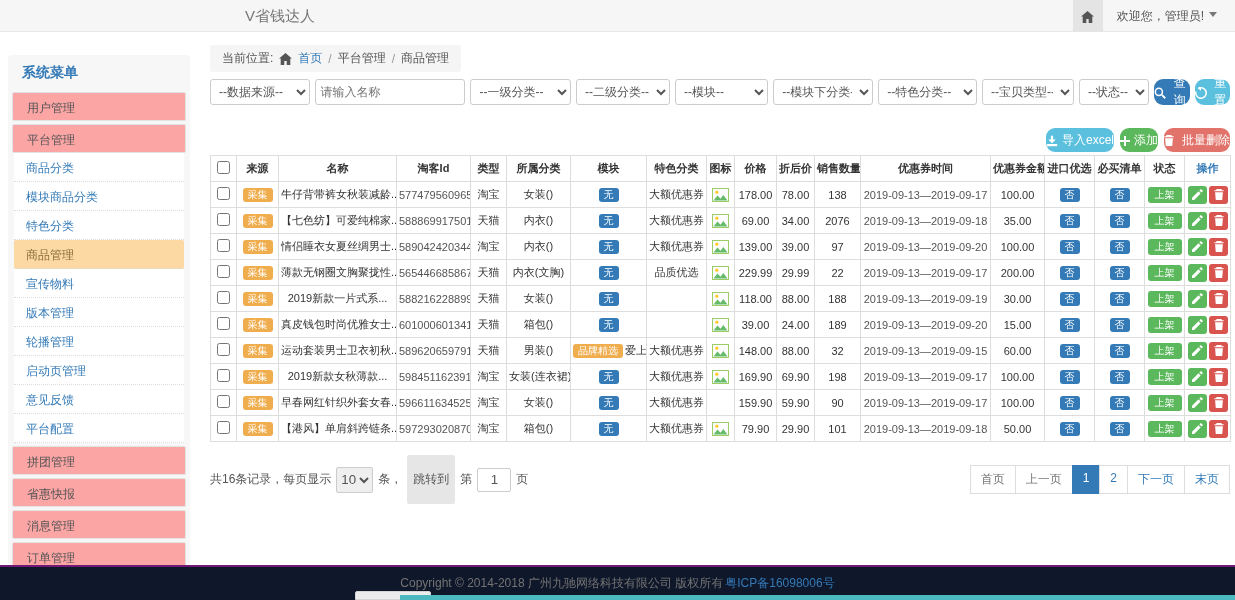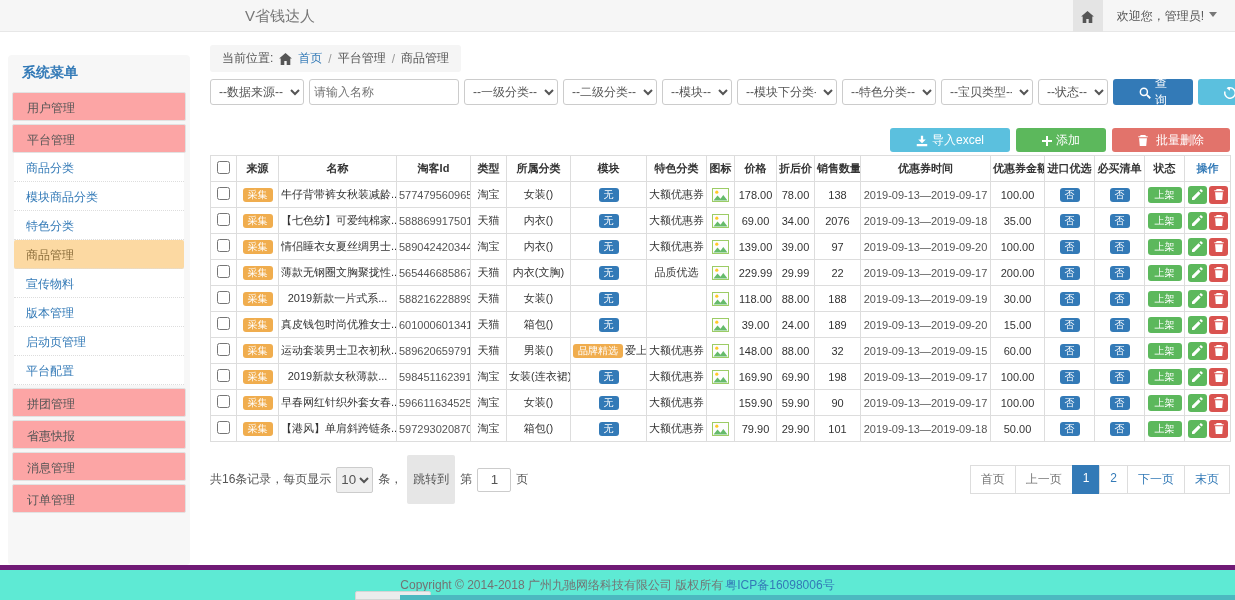--- a/index.html
+++ b/index.html
@@ -31,22 +31,22 @@
   .breadcrumb { position:absolute; left:210px; top:45px; background:#f5f5f5; border-radius:3px;
     padding:5px 12px; color:#555; display:flex; align-items:center; gap:6px; }
   .breadcrumb .home-link { color:#337ab7; cursor:pointer; }
   .breadcrumb .sep { color:#999; }
 
   
   .filters { position:absolute; left:210px; top:79px; width:1020px; display:flex; gap:5px; align-items:center; }
   .filters select, .filters input { height:26px; border:1px solid #ccc; border-radius:3px;
     color:#555; font-size:12px; background:#fff; padding:0 4px; font-family:inherit; }
   .fslot { display:contents; }
-  .btn { border:none; border-radius:3px; color:#fff; font-size:12px; height:26px;
-    padding:0 26px; cursor:pointer; display:inline-flex; align-items:center; gap:4px; font-family:inherit; }
+  .btn { border:none; border-radius:9px; color:#fff; font-size:12px; height:26px;
+    padding:0 0; cursor:pointer; display:inline-flex; align-items:center; gap:4px; font-family:inherit; }
   .btn-primary { background:#337ab7; }
   .btn-info { background:#5bc0de; }
   .btn-success { background:#5cb85c; }
   .btn-danger { background:#e2736b;gap:8px; }
 
   
   .toolbar { position:absolute; left:210px; top:128px; width:1020px; display:flex;
     justify-content:flex-end; gap:6px; }
   .toolbar .btn { height:24px; }
 
@@ -77,22 +77,22 @@
   .jump-label { background:#e6e6e6; padding:16px 6px; border-radius:2px; cursor:pointer; }
   .page-input { width:34px; height:24px; border:1px solid #ccc; border-radius:2px; text-align:center;
     color:#555; font-family:inherit; }
   .pages { display:flex; }
   .page-btn { border:1px solid #ddd; background:#fff; color:#337ab7; padding:5px 10px;
     margin-left:-1px; cursor:pointer; }
   .page-btn.muted { color:#777; }
   .page-btn.active { background:#337ab7; border-color:#337ab7; color:#fff; }
 
   
-  .footer { position:absolute; left:0; top:565px; width:1235px; height:35px; background:#5eead4;
-    border-top:5px solid #701a75; display:flex; align-items:center; justify-content:center; color:#737373; }
+  .footer { position:absolute; left:0; top:565px; width:1235px; height:35px; background:#0f172a;
+    border-top:2px solid #701a75; display:flex; align-items:center; justify-content:center; color:#737373; }
   .footer .icp { color:#337ab7; cursor:pointer; margin-left:2px; }
   .link-preview { position:absolute; left:355px; top:591px; width:76px; height:9px;
     background:#ececec; border:1px solid #d5d5d5; border-radius:2px 2px 0 0; }
   .bottom-strip { position:absolute; left:400px; top:595px; width:835px; height:5px; background:#4cb9c0; }
 </style>
 </head>
 <body>
 
 <div class="topbar">
   <div class="brand">V省钱达人</div>
@@ -115,21 +115,23 @@
   <div class="side-title">系统菜单</div>
   <div id="sidebar-menu">
       <div class="side-group">用户管理</div>
       <div class="side-group">平台管理</div>
       <div class="side-sub">商品分类</div>
       <div class="side-sub">模块商品分类</div>
       <div class="side-sub">特色分类</div>
       <div class="side-sub active">商品管理</div>
       <div class="side-sub">宣传物料</div>
       <div class="side-sub">版本管理</div>
+      <div class="side-sub">轮播管理</div>
       <div class="side-sub">启动页管理</div>
+      <div class="side-sub">意见反馈</div>
       <div class="side-sub">平台配置</div>
       <div class="side-group">拼团管理</div>
       <div class="side-group">省惠快报</div>
       <div class="side-group">消息管理</div>
       <div class="side-group">订单管理</div>
     </div>
 </div>
 
 <div class="breadcrumb">
   <span>当前位置:</span>

